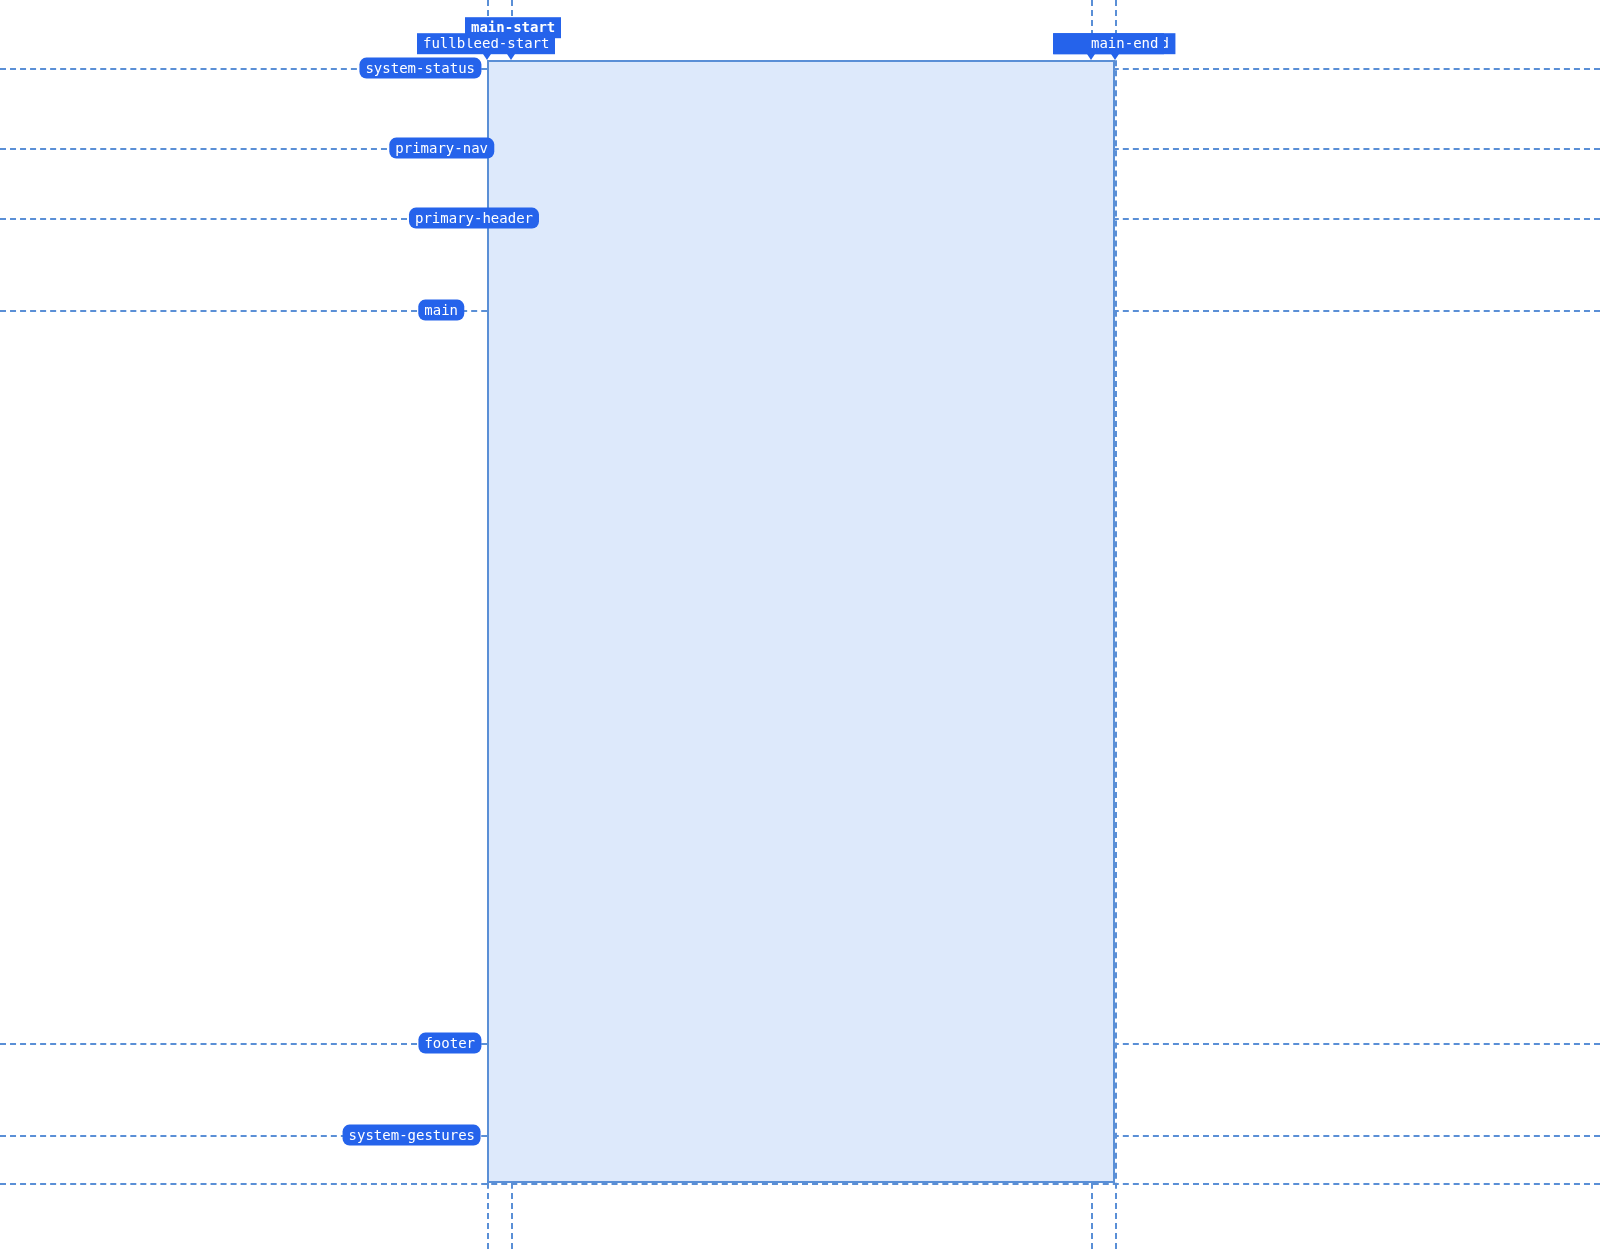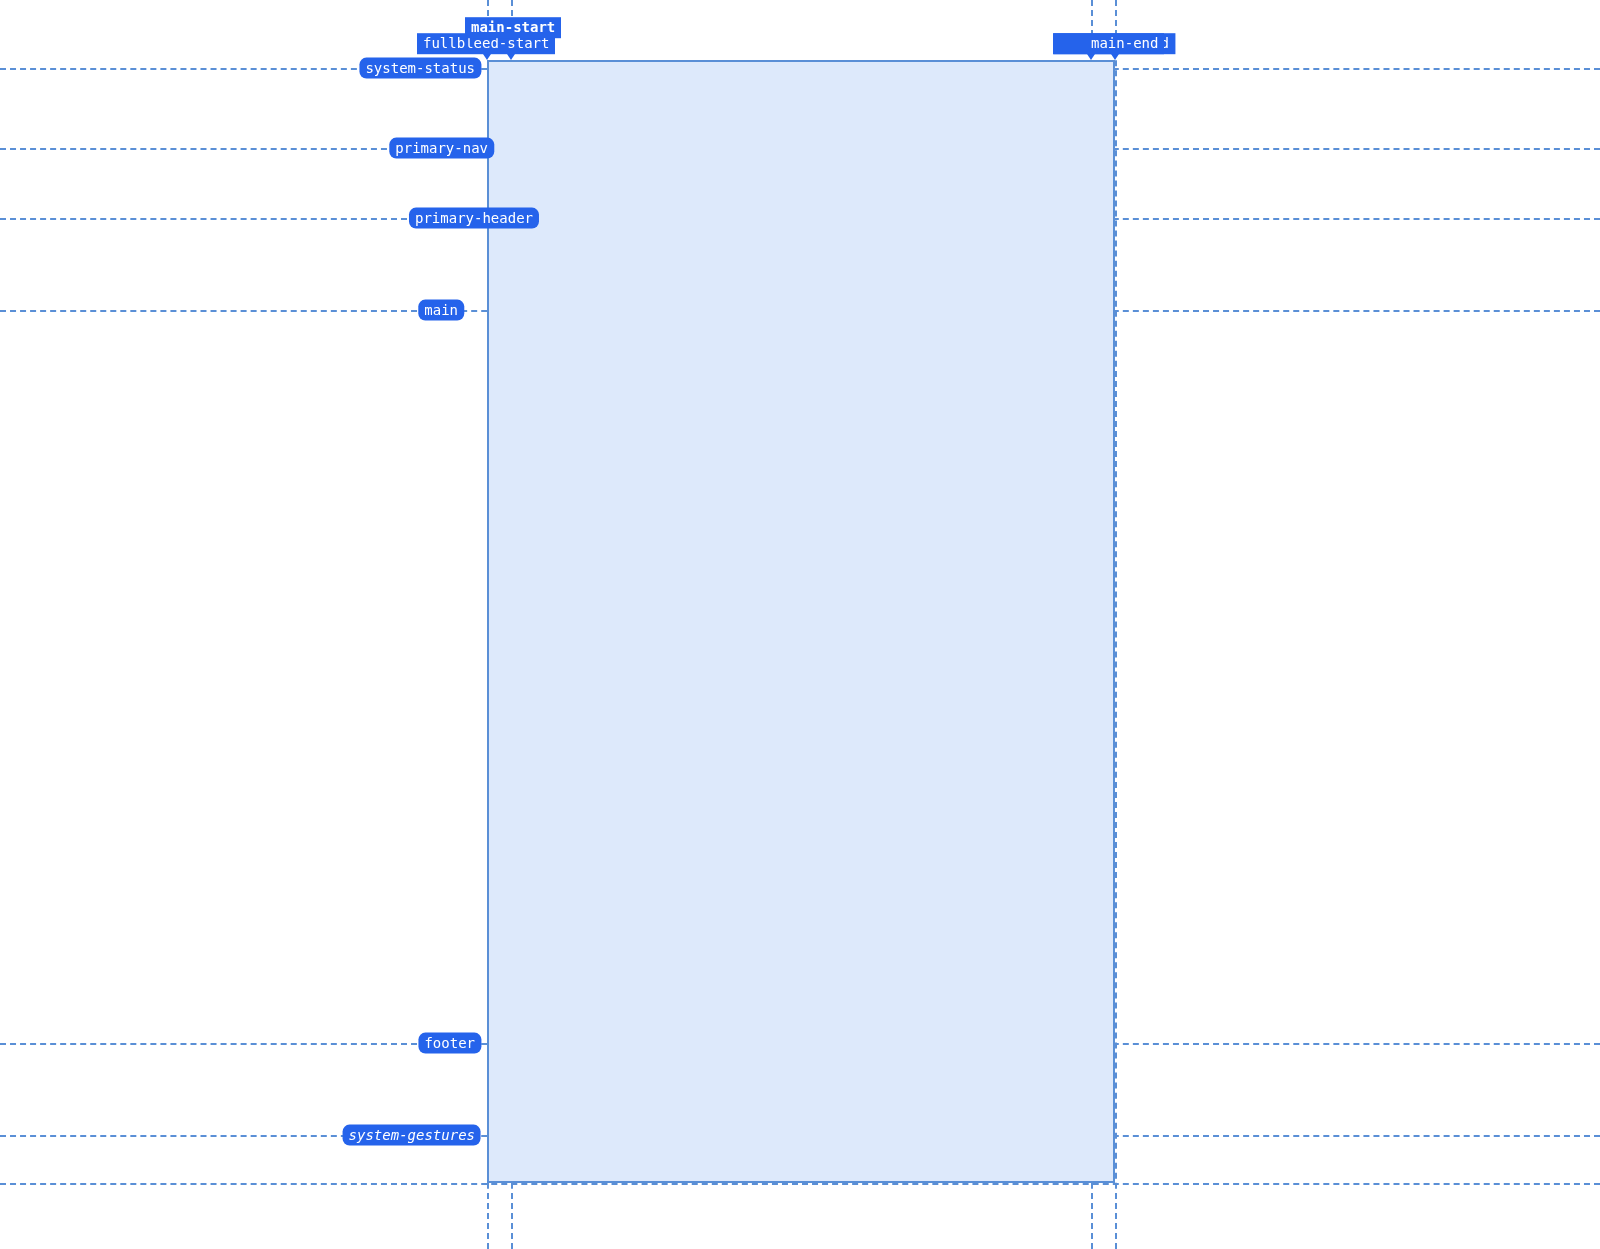--- a/index.html
+++ b/index.html
@@ -110,15 +110,15 @@
   <div class="tick" id="tick-fb-start" style="left: 487px; top: 54px;"></div>
   <div class="tick" id="tick-m-start" style="left: 511px; top: 54px;"></div>
   <div class="tick" id="tick-m-end" style="left: 1091px; top: 54px;"></div>
   <div class="tick" id="tick-fb-end" style="left: 1115px; top: 54px;"></div>
 
   <span class="label label-right" id="lbl-ss" style="left: 481px; top: 68px;">system-status</span>
   <span class="label label-right" id="lbl-pn" style="left: 494px; top: 148px;">primary-nav</span>
   <span class="label label-right" id="lbl-ph" style="left: 496px; top: 218px; margin-left: 43px;">primary-header</span>
   <span class="label label-right" id="lbl-main" style="left: 464px; top: 310px;">main</span>
   <span class="label label-right" id="lbl-footer" style="left: 481px; top: 1043px;">footer</span>
-  <span class="label label-right" id="lbl-sg" style="left: 481px; top: 1135px; font-style: italic;">system-gestures</span>
+  <span class="label label-right" id="lbl-sg" style="left: 481px; top: 1135px;">system-gestures</span>
 
 </div>
 
 </body></html>

